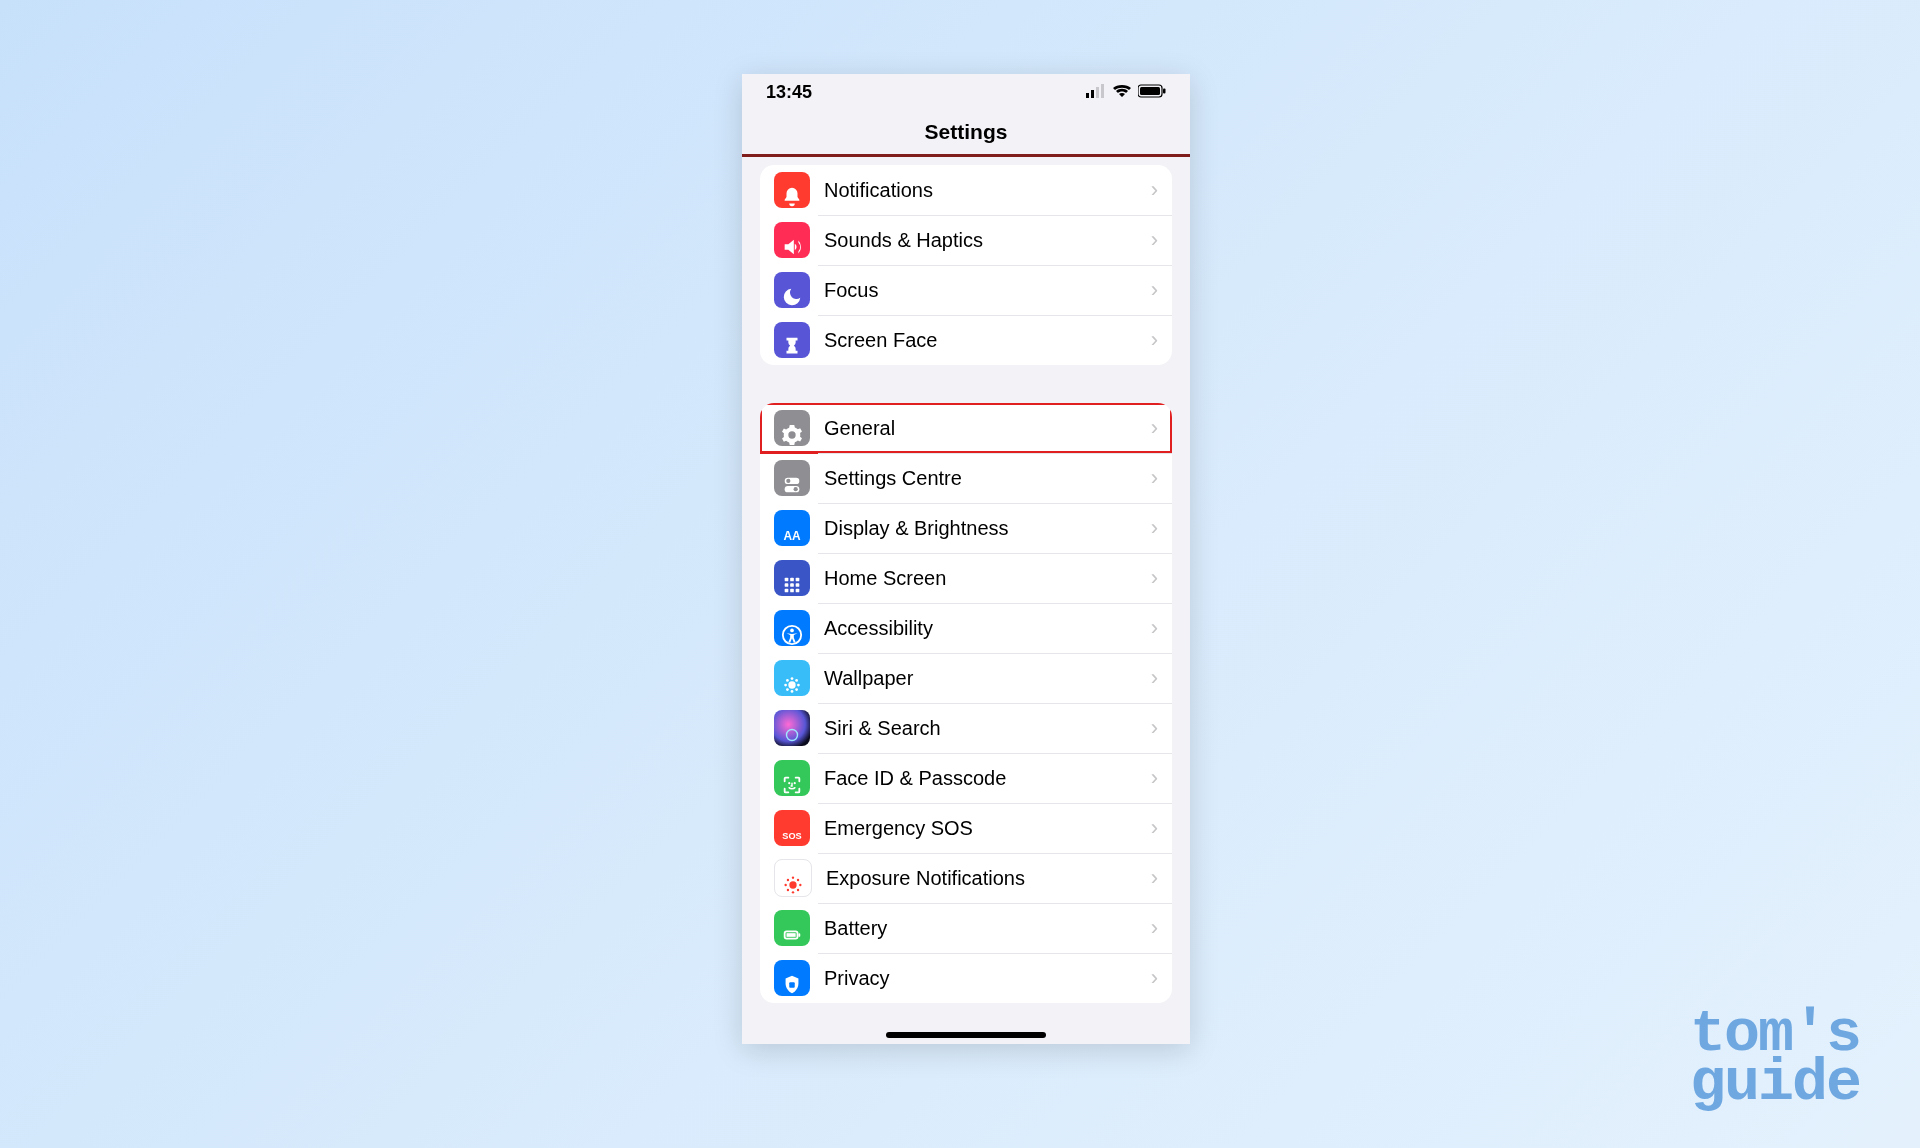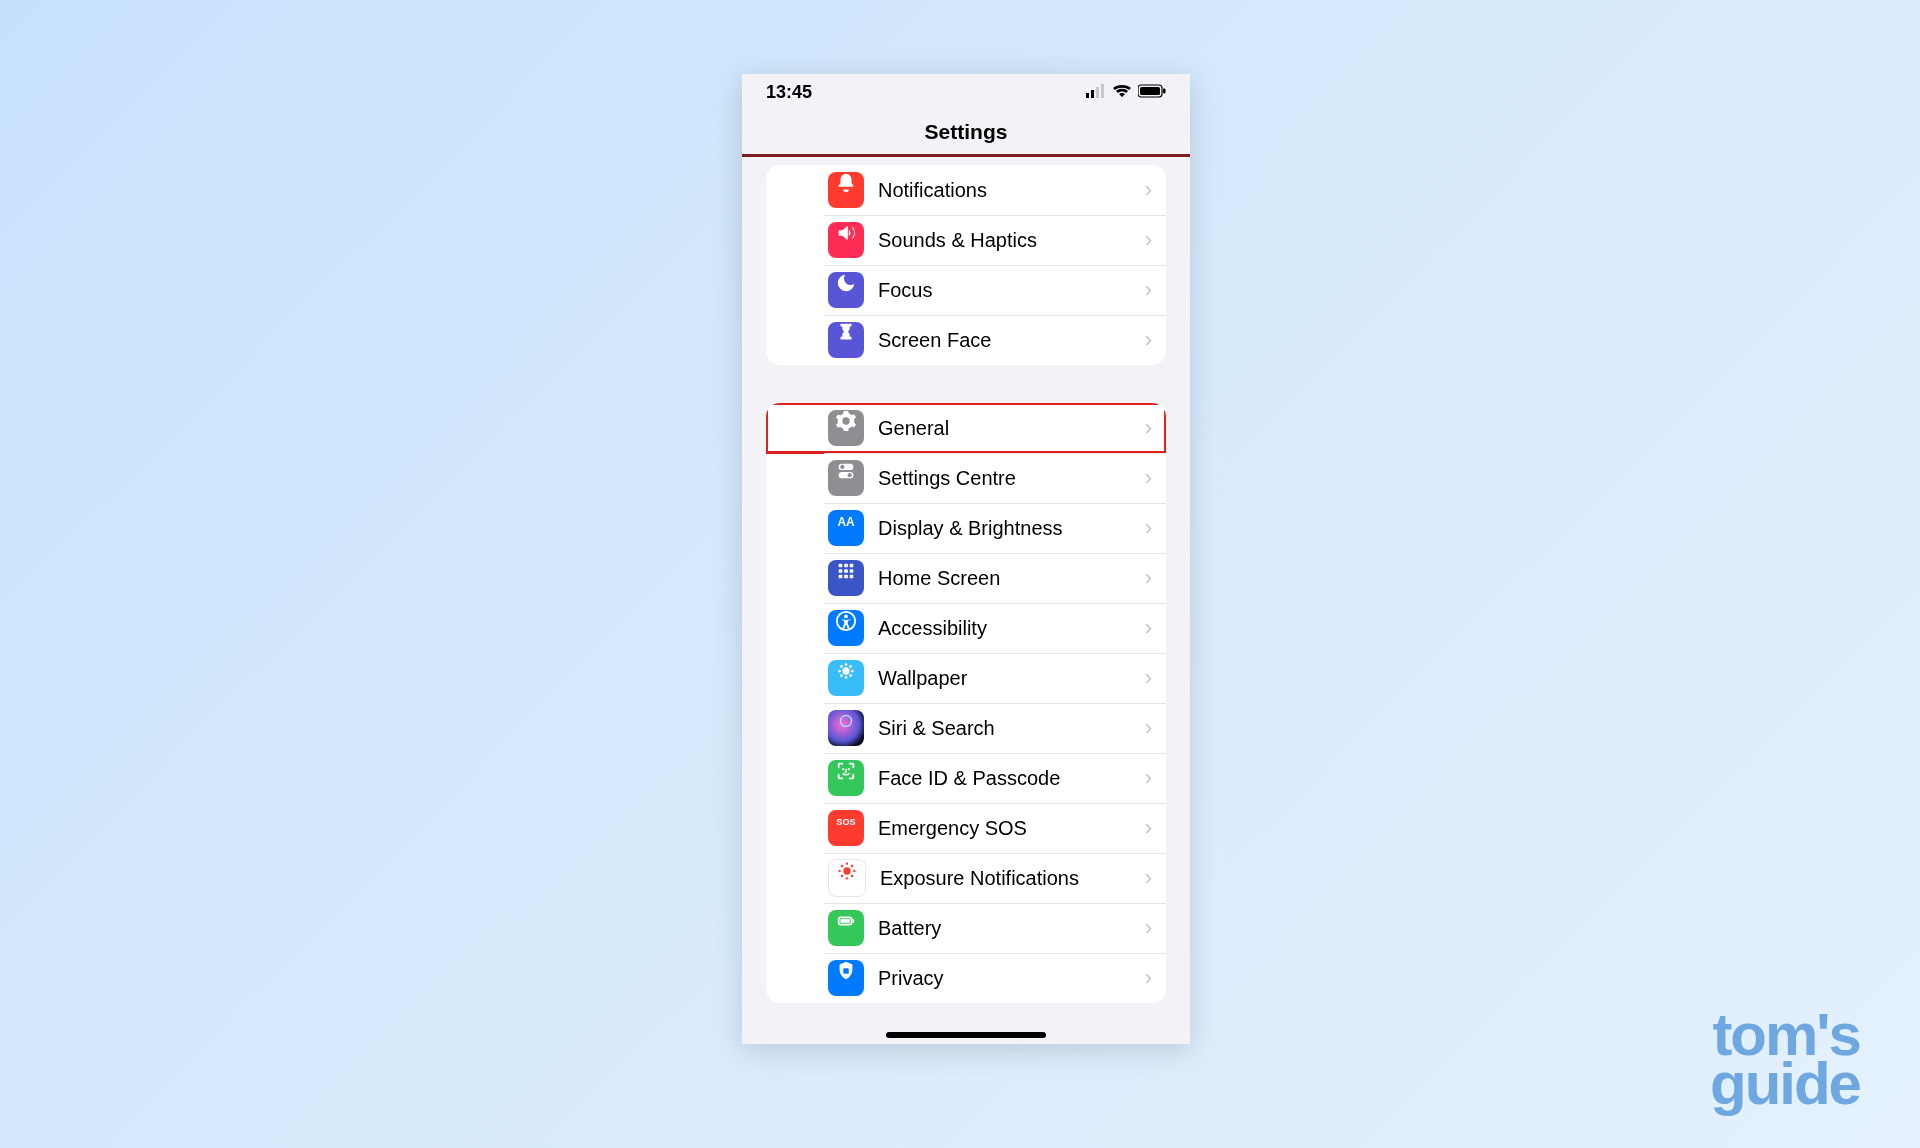--- a/index.html
+++ b/index.html
@@ -26,49 +26,49 @@
   
   .navtitle{
     height:44px;display:flex;align-items:center;justify-content:center;
     font-weight:700;font-size:21px;color:#000;
     border-bottom:3px solid #7f1d1d;
     background:#f2f2f7;
   }
   .scroll{
     height:calc(100% - 80px);
     overflow:hidden;
-    padding:0 24px;
+    padding:0 18px;
   }
   .group{
     background:#fff;border-radius:14px;margin-top:10px;overflow:hidden;
   }
   .group.first{margin-top:8px;}
   .row{
     display:flex;align-items:center;height:50px;position:relative;
     padding-left:14px;padding-right:14px;cursor:pointer;
   }
   .row + .row::before{
     content:"";position:absolute;left:58px;right:0;top:0;height:1px;background:#e5e5ea;
   }
   .row .icon{
     width:36px;height:36px;border-radius:8px;flex:0 0 36px;
-    display:flex;align-items:flex-start;justify-content:center;margin-right:14px;margin-left:48px;
+    display:flex;align-items:flex-end;justify-content:center;margin-right:14px;
   }
   .row .label{font-size:20px;color:#000;flex:1;}
   .chevron{color:#c6c6c8;font-size:22px;font-weight:400;}
   .highlight{outline:3px solid #e02020;outline-offset:-2px;}
   
   .homebar{
     position:absolute;bottom:6px;left:50%;transform:translateX(-50%);
     width:160px;height:6px;background:#000;border-radius:4px;
   }
   
   .watermark{
     position:absolute;right:60px;bottom:40px;
-    font-family:Liberation Sans, sans-serif;
+    font-family:Liberation Mono, monospace;
     color:#6fa8e0;line-height:.82;user-select:none;text-align:right;
   }
   .watermark .l1{font-size:60px;font-weight:700;letter-spacing:-2px;}
   .watermark .l2{font-size:60px;font-weight:700;letter-spacing:-2px;}
   
   .icon svg{width:22px;height:22px;fill:#fff;}
 </style>
 </head>
 <body>
 

